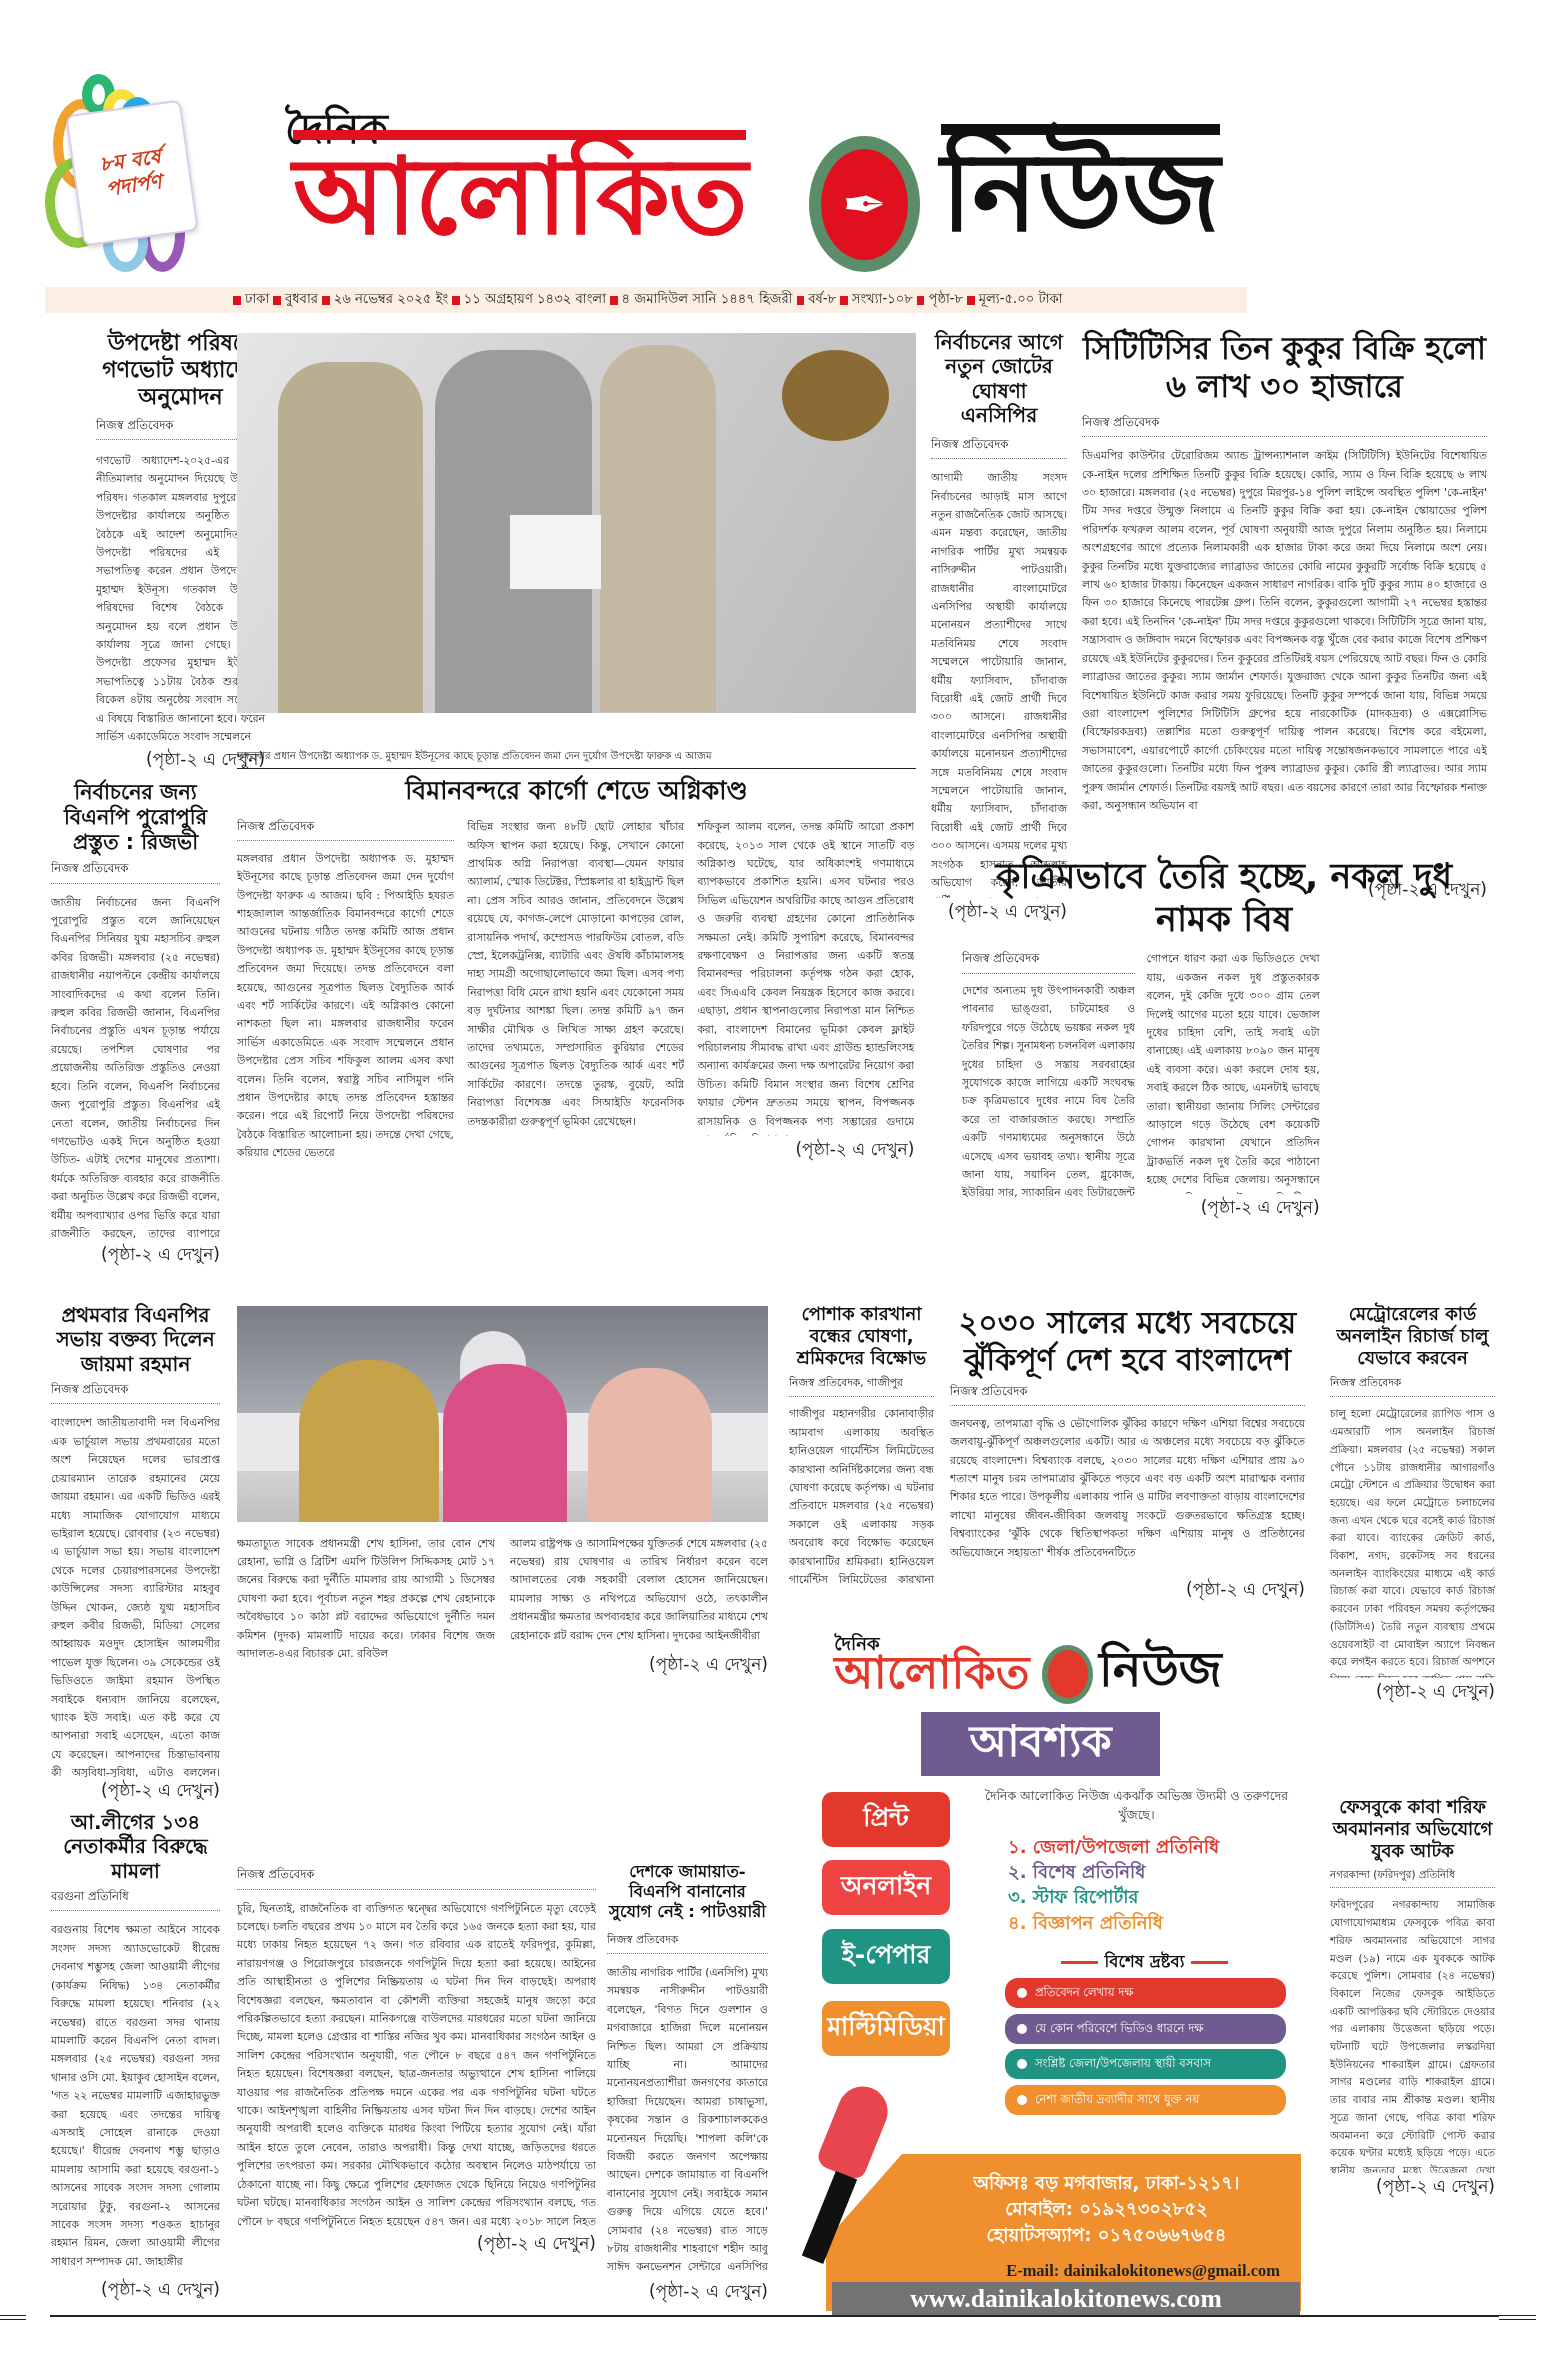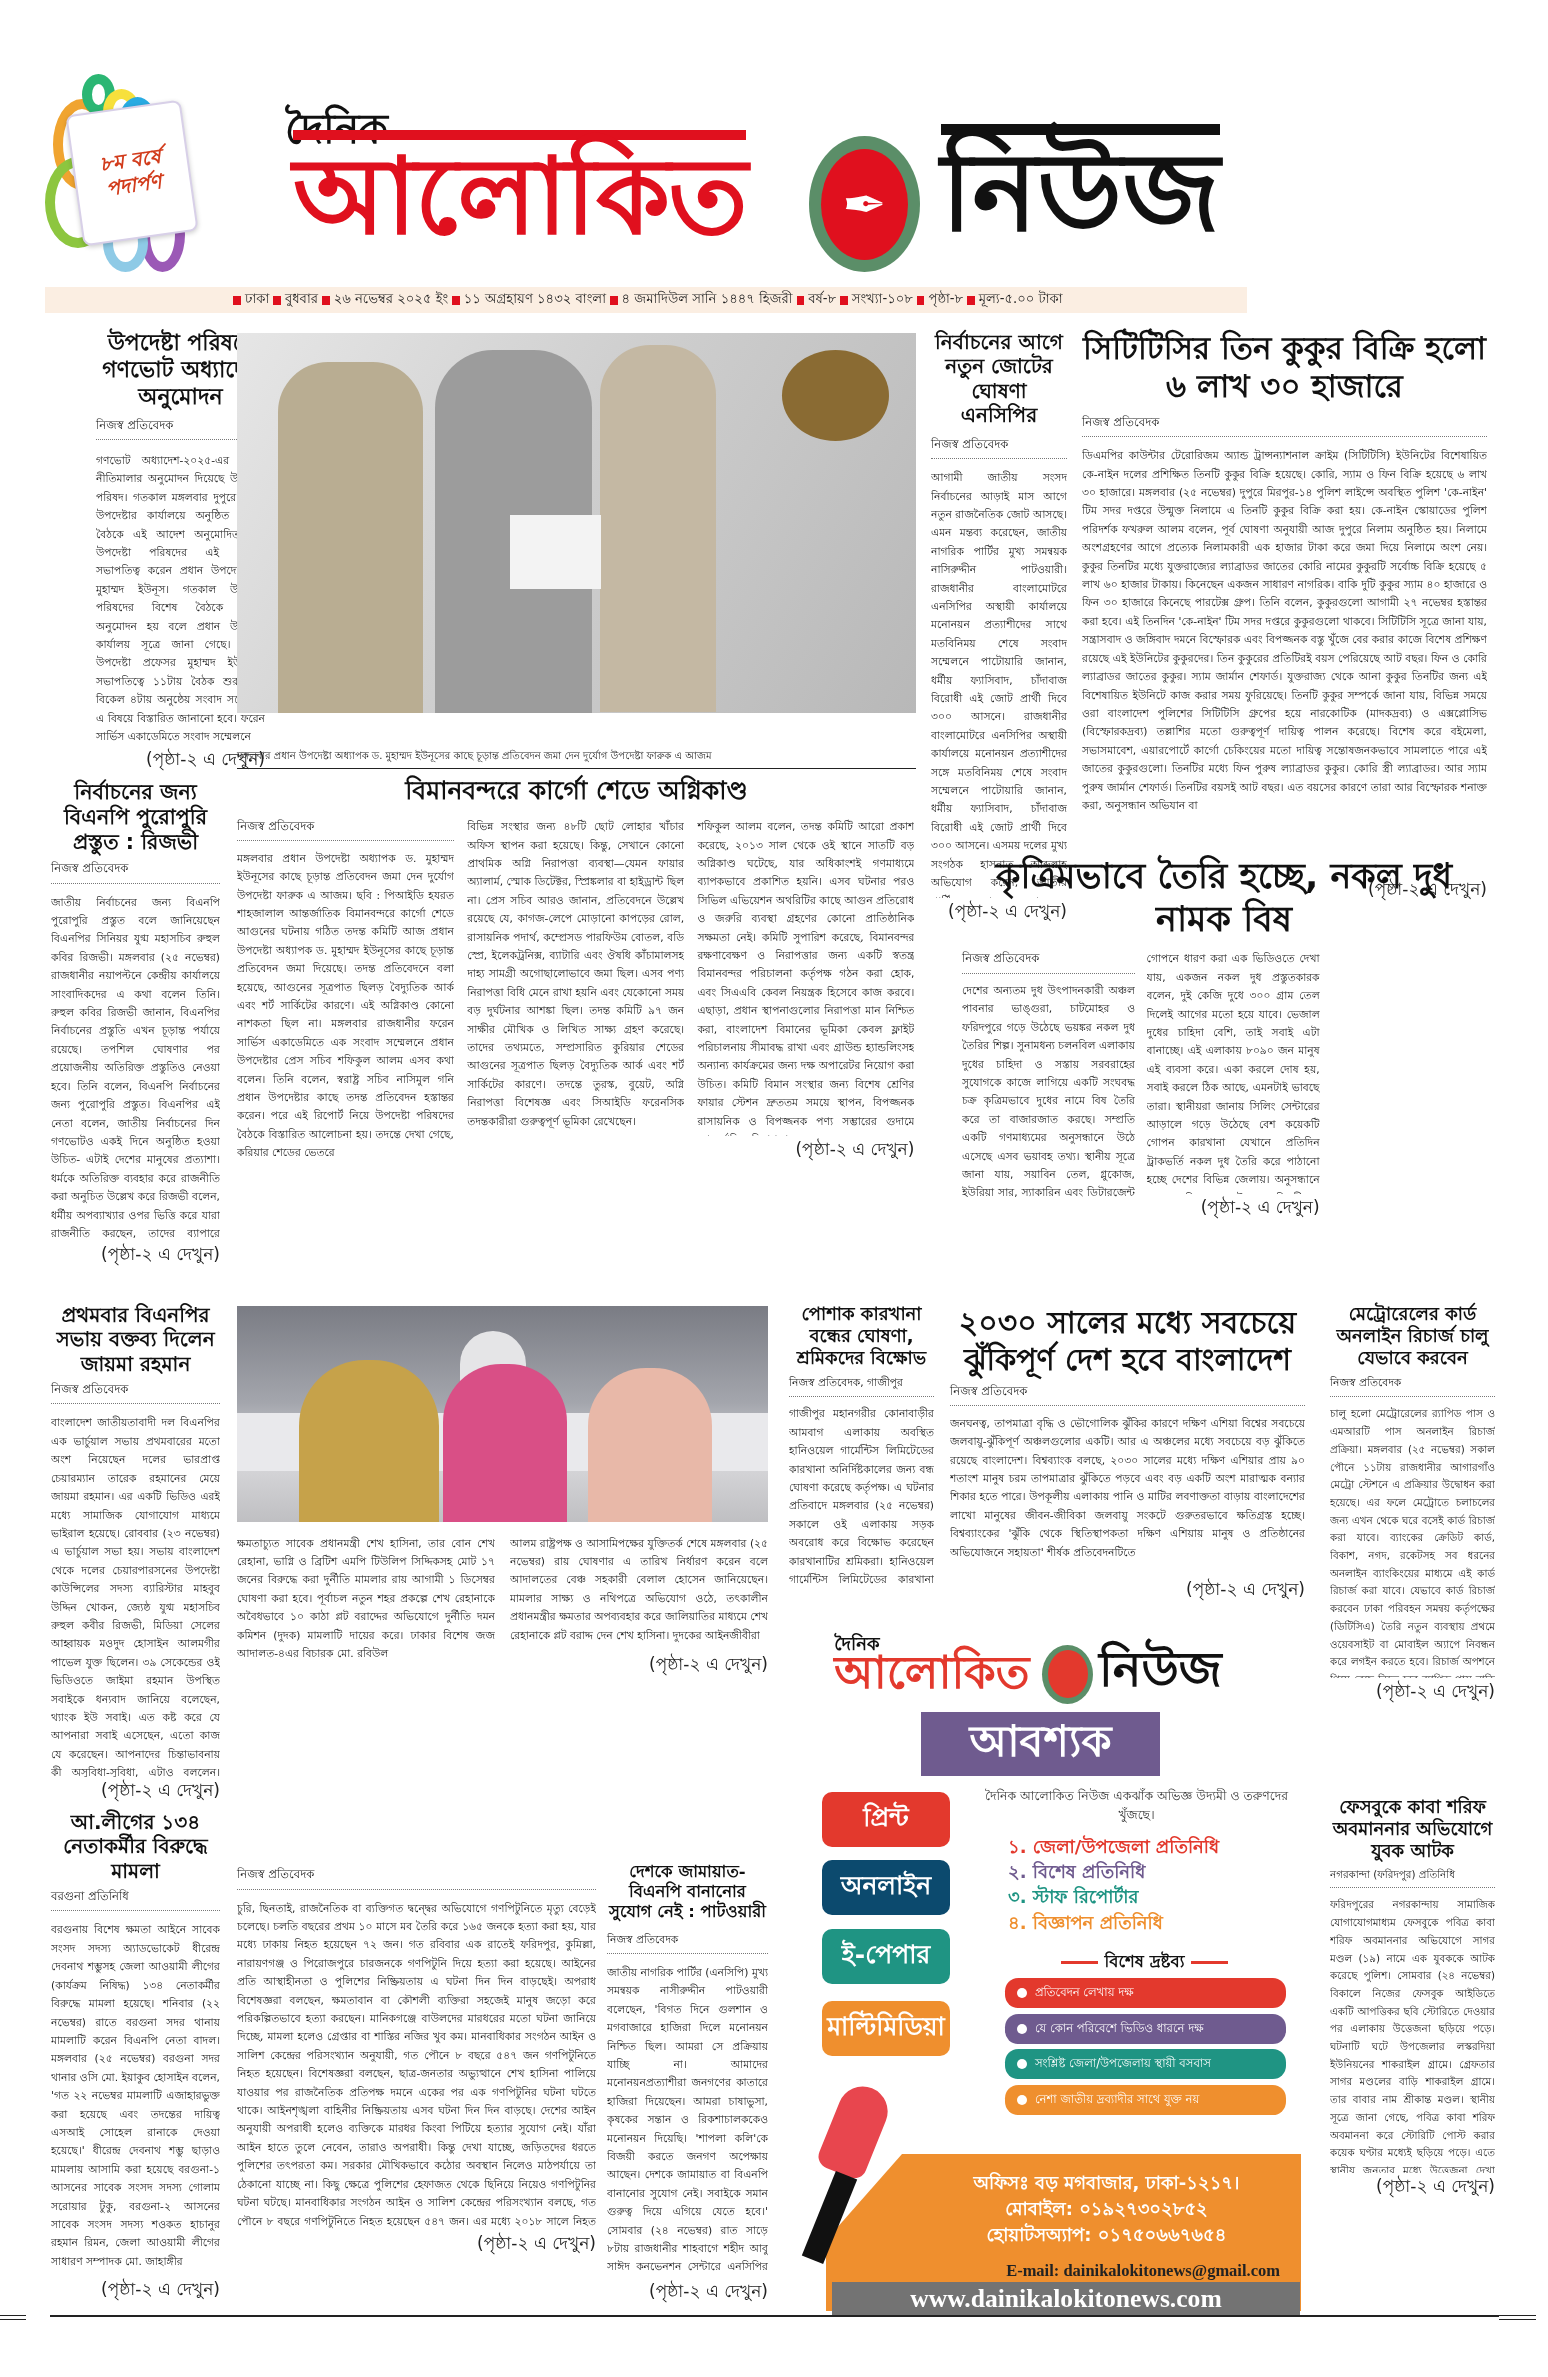--- a/index.html
+++ b/index.html
@@ -243,21 +243,21 @@
     <div class="ad-dainik">দৈনিক</div>
     <div class="ad-alokito">আলোকিত</div>
     <div class="ad-emblem">
         <span></span>
       </div>
     <div class="ad-news">নিউজ</div>
   </div>
   <div class="ad-title">আবশ্যক</div>
 
   <div class="ad-pill" style="top: 169px; background: rgb(227, 57, 45);">প্রিন্ট</div>
-  <div class="ad-pill" style="top: 237px; background: #0c4a6e;">অনলাইন</div>
+  <div class="ad-pill" style="top: 237px; background: #ef4444;">অনলাইন</div>
   <div class="ad-pill" style="top: 306px; background: rgb(31, 148, 131);">ই-পেপার</div>
   <div class="ad-pill" style="top: 378px; background: rgb(239, 143, 46);">মাল্টিমিডিয়া</div>
 
   <div class="ad-intro">দৈনিক আলোকিত নিউজ একঝাঁক অভিজ্ঞ উদ্যমী ও তরুণদের খুঁজছে।</div>
   <div class="ad-list">
     <div class="ad-pos" style="color: rgb(227, 57, 45);">১. জেলা/উপজেলা প্রতিনিধি</div>
     <div class="ad-pos" style="color: rgb(111, 91, 143);">২. বিশেষ প্রতিনিধি</div>
     <div class="ad-pos" style="color: rgb(31, 148, 131);">৩. স্টাফ রিপোর্টার</div>
     <div class="ad-pos" style="color: rgb(239, 143, 46);">৪. বিজ্ঞাপন প্রতিনিধি</div>
   </div>

